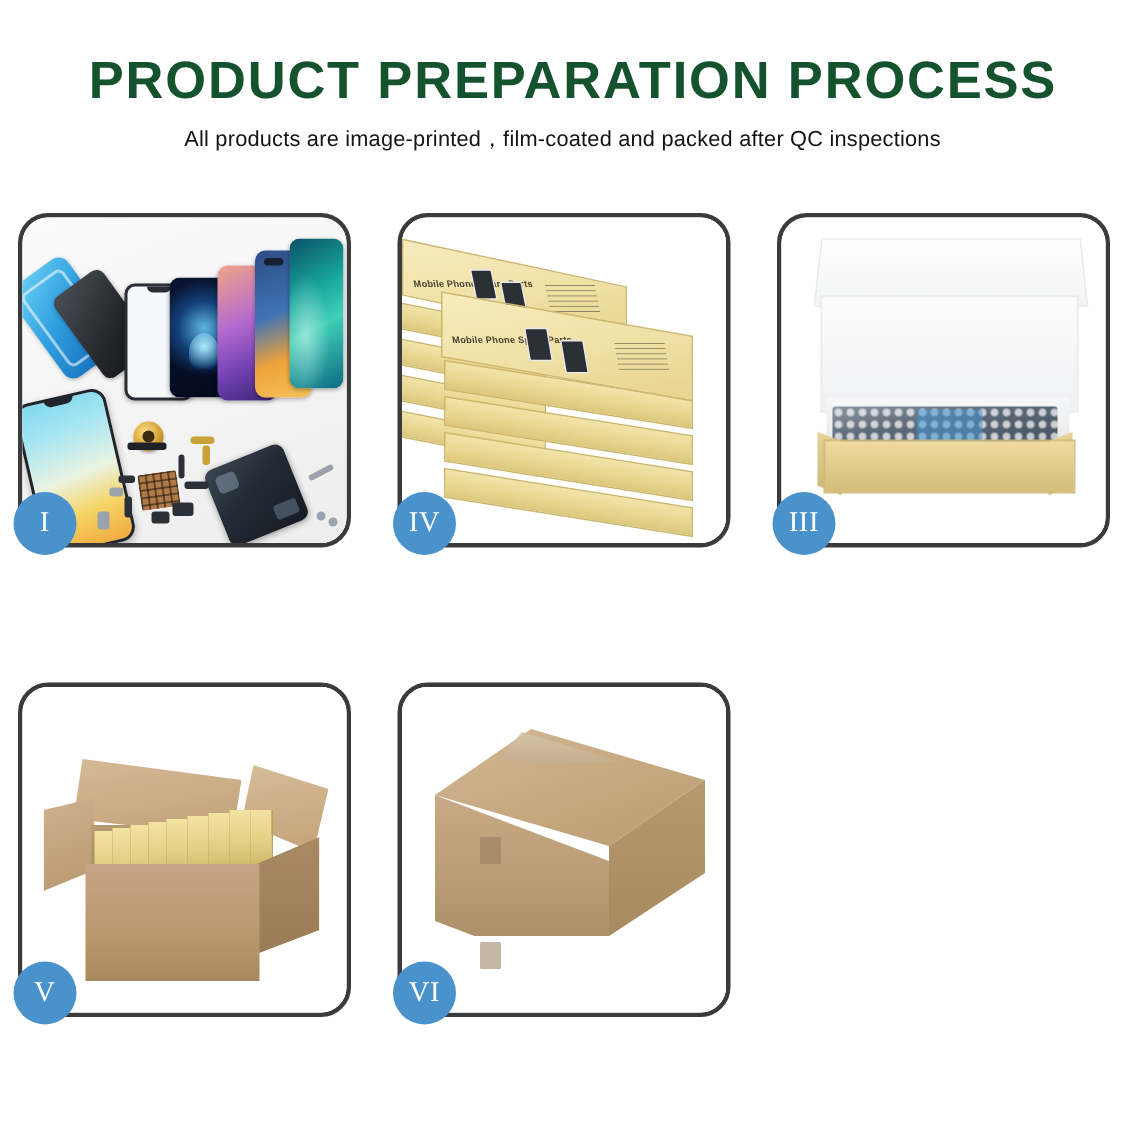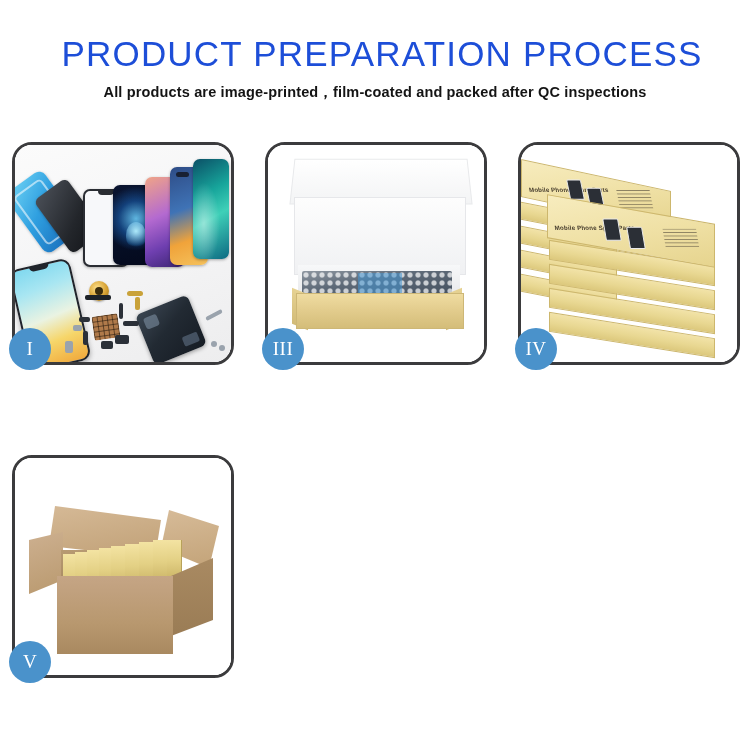--- a/index.html
+++ b/index.html
@@ -25,32 +25,32 @@
   
   .header {
     position: absolute;
     top: 34px;
     left: 0;
     width: 750px;
     text-align: center;
   }
   .title {
     font-size: 35px;
-    font-weight: 400;
+    font-weight: 700;
     letter-spacing: 1.2px;
     line-height: 40px;
-    color: #1d4ed8;
+    color: #14532d;
     white-space: nowrap;
     font-family: "Liberation Sans", sans-serif;
     margin-left: 14px;
   }
   .subtitle {
     margin-top: 9px;
     font-size: 14.5px;
-    font-weight: 700;
+    font-weight: 400;
     letter-spacing: 0.15px;
     color: #141414;
     white-space: nowrap;
     font-family: "Liberation Sans", sans-serif;
   }
 
   
   .grid {
     position: absolute;
     top: 142px;
@@ -539,71 +539,71 @@
           <div class="sp gray" style="left:204px;top:200px;width:6px;height:6px;border-radius:50%;"></div>
         </div>
       </div>
       <div class="badge">I</div>
     </div>
 
 
     <div class="panel">
       <div class="panel-inner">
         <div class="scene">
+          <div class="p4-bg"></div>
+
+          <div class="kbox" style="left:-2px;top:66px;width:96px;height:16px;transform:skewY(11deg);"></div>
+          <div class="kbox" style="left:-2px;top:90px;width:96px;height:16px;transform:skewY(11deg);"></div>
+          <div class="kbox" style="left:-2px;top:114px;width:96px;height:16px;transform:skewY(11deg);"></div>
+          <div class="kbox" style="left:-2px;top:138px;width:96px;height:16px;transform:skewY(11deg);"></div>
+
+          <div class="kbox" style="left:28px;top:108px;width:164px;height:18px;transform:skewY(9deg);"></div>
+          <div class="kbox" style="left:28px;top:132px;width:164px;height:18px;transform:skewY(9deg);"></div>
+          <div class="kbox" style="left:28px;top:156px;width:164px;height:18px;transform:skewY(9deg);"></div>
+          <div class="kbox" style="left:28px;top:180px;width:164px;height:18px;transform:skewY(9deg);"></div>
+
+          <div class="klid" style="left:0px;top:30px;width:148px;height:36px;transform:skewY(12deg);">
+            <div class="klabel" style="left:6px;top:16px;transform:rotate(-12deg);">Mobile Phone Spare Parts</div>
+            <div class="kphone" style="left:46px;top:8px;width:13px;height:18px;transform:rotate(-12deg);"></div>
+            <div class="kphone" style="left:66px;top:12px;width:13px;height:18px;transform:rotate(-12deg);"></div>
+            <div class="klines" style="left:96px;top:6px;transform:rotate(-12deg);"></div>
+          </div>
+
+          <div class="klid" style="left:26px;top:64px;width:166px;height:42px;transform:skewY(10deg);">
+            <div class="klabel" style="left:6px;top:20px;transform:rotate(-10deg);">Mobile Phone Spare Parts</div>
+            <div class="kphone" style="left:56px;top:12px;width:14px;height:20px;transform:rotate(-10deg);"></div>
+            <div class="kphone" style="left:80px;top:16px;width:14px;height:20px;transform:rotate(-10deg);"></div>
+            <div class="klines" style="left:116px;top:10px;transform:rotate(-10deg);"></div>
+          </div>
+        </div>
+      </div>
+      <div class="badge">IV</div>
+    </div>
+
+    <div class="panel">
+      <div class="panel-inner">
+        <div class="scene">
           <div class="p3-bg"></div>
           <div class="p3-lid"></div>
           <div class="p3-back"></div>
           <div class="p3-innerbase"></div>
           <div class="p3-content">
             <div class="p3-content-bubbles"></div>
           </div>
           <div class="p3-sideL"></div>
           <div class="p3-sideR"></div>
           <div class="p3-front"></div>
         </div>
       </div>
       <div class="badge">III</div>
     </div>
 
     <div class="panel">
       <div class="panel-inner">
         <div class="scene">
-          <div class="p4-bg"></div>
-
-          <div class="kbox" style="left:-2px;top:66px;width:96px;height:16px;transform:skewY(11deg);"></div>
-          <div class="kbox" style="left:-2px;top:90px;width:96px;height:16px;transform:skewY(11deg);"></div>
-          <div class="kbox" style="left:-2px;top:114px;width:96px;height:16px;transform:skewY(11deg);"></div>
-          <div class="kbox" style="left:-2px;top:138px;width:96px;height:16px;transform:skewY(11deg);"></div>
-
-          <div class="kbox" style="left:28px;top:108px;width:164px;height:18px;transform:skewY(9deg);"></div>
-          <div class="kbox" style="left:28px;top:132px;width:164px;height:18px;transform:skewY(9deg);"></div>
-          <div class="kbox" style="left:28px;top:156px;width:164px;height:18px;transform:skewY(9deg);"></div>
-          <div class="kbox" style="left:28px;top:180px;width:164px;height:18px;transform:skewY(9deg);"></div>
-
-          <div class="klid" style="left:0px;top:30px;width:148px;height:36px;transform:skewY(12deg);">
-            <div class="klabel" style="left:6px;top:16px;transform:rotate(-12deg);">Mobile Phone Spare Parts</div>
-            <div class="kphone" style="left:46px;top:8px;width:13px;height:18px;transform:rotate(-12deg);"></div>
-            <div class="kphone" style="left:66px;top:12px;width:13px;height:18px;transform:rotate(-12deg);"></div>
-            <div class="klines" style="left:96px;top:6px;transform:rotate(-12deg);"></div>
-          </div>
-
-          <div class="klid" style="left:26px;top:64px;width:166px;height:42px;transform:skewY(10deg);">
-            <div class="klabel" style="left:6px;top:20px;transform:rotate(-10deg);">Mobile Phone Spare Parts</div>
-            <div class="kphone" style="left:56px;top:12px;width:14px;height:20px;transform:rotate(-10deg);"></div>
-            <div class="kphone" style="left:80px;top:16px;width:14px;height:20px;transform:rotate(-10deg);"></div>
-            <div class="klines" style="left:116px;top:10px;transform:rotate(-10deg);"></div>
-          </div>
-        </div>
-      </div>
-      <div class="badge">IV</div>
-    </div>
-
-    <div class="panel">
-      <div class="panel-inner">
-        <div class="scene">
           <div class="p5-bg"></div>
           <div class="c-flapBack"></div>
           <div class="c-flapR"></div>
           <div class="c-flapL"></div>
           <div class="c-inner"></div>
 
           <div class="ybar" style="left:48px;top:96px;width:12px;height:40px;"></div>
           <div class="ybar" style="left:60px;top:94px;width:12px;height:40px;"></div>
           <div class="ybar" style="left:72px;top:92px;width:12px;height:40px;"></div>
           <div class="ybar" style="left:84px;top:90px;width:12px;height:40px;"></div>
@@ -614,15 +614,29 @@
           <div class="ybar" style="left:152px;top:82px;width:14px;height:38px;"></div>
 
           <div class="c-rim"></div>
           <div class="c-side"></div>
           <div class="c-front"></div>
         </div>
       </div>
       <div class="badge">V</div>
     </div>
 
+    <div class="panel">
+      <div class="panel-inner">
+        <div class="scene">
+          <div class="p6-bg"></div>
+          <div class="s-top"></div>
+          <div class="s-tape"></div>
+          <div class="s-front"></div>
+          <div class="s-side"></div>
+          <div class="s-tab" style="left:52px;top:100px;width:14px;height:18px;"></div>
+          <div class="s-tab" style="left:52px;top:170px;width:14px;height:18px;"></div>
+        </div>
+      </div>
+      <div class="badge">VI</div>
+    </div>
 
   </div>
 </div>
 
 </body></html>

